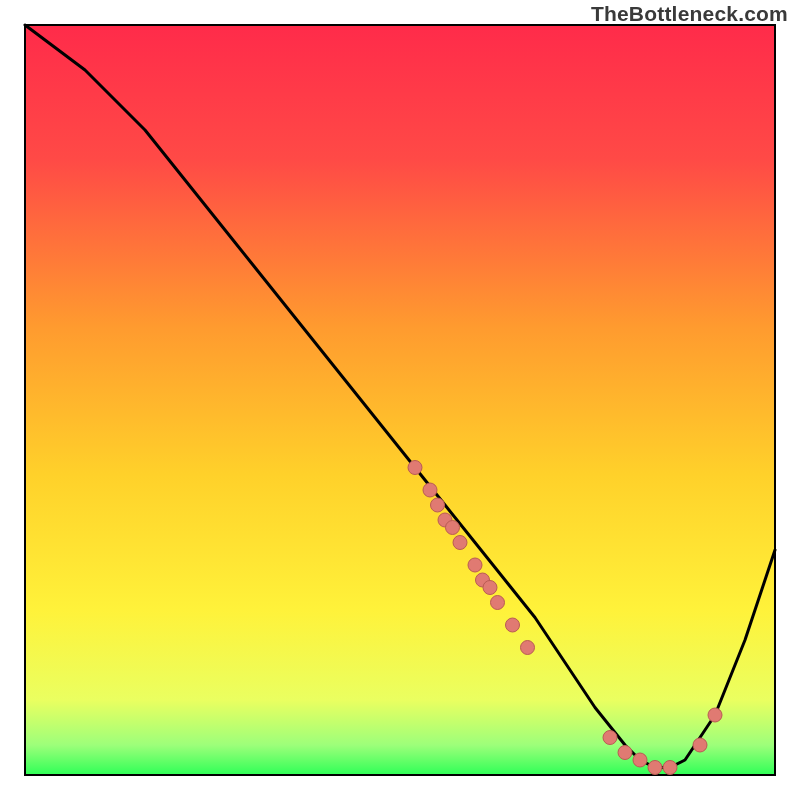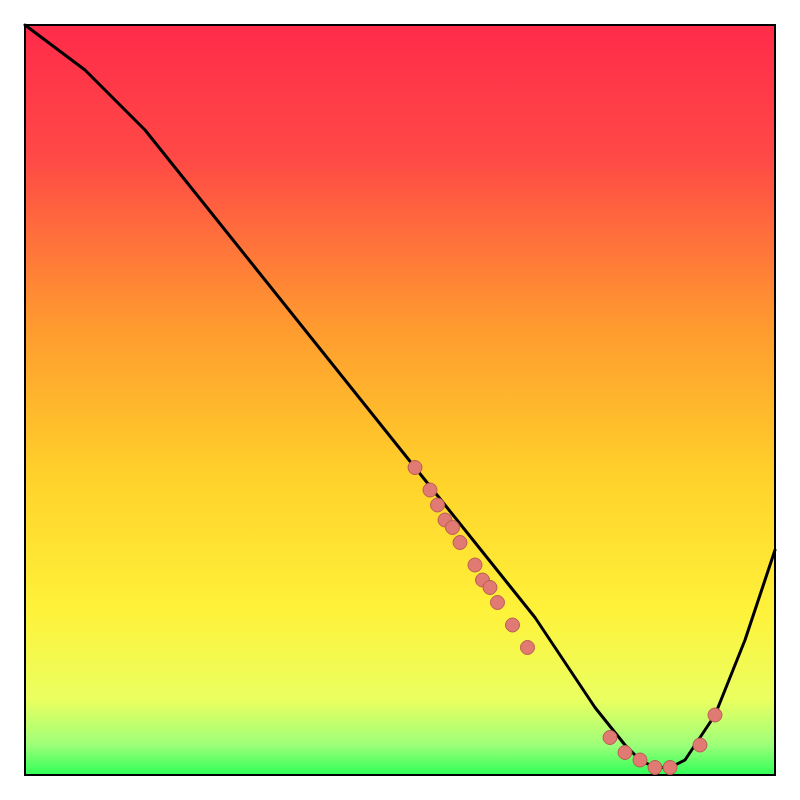--- a/index.html
+++ b/index.html
@@ -31,20 +31,21 @@
     top: 0;
     width: 800px;
     height: 800px;
     display: block;
   }
 </style>
 </head>
 <body>
 <div class="container">
 
+  <div class="watermark">TheBottleneck.com</div>
 
   <svg class="plot" viewBox="0 0 800 800">
     <defs>
       <linearGradient id="bg-grad" x1="0" y1="0" x2="0" y2="1">
         <stop offset="0%" stop-color="#ff2b4a"></stop>
         <stop offset="18%" stop-color="#ff4a46"></stop>
         <stop offset="40%" stop-color="#ff9a2f"></stop>
         <stop offset="60%" stop-color="#ffd12a"></stop>
         <stop offset="78%" stop-color="#fff23a"></stop>
         <stop offset="90%" stop-color="#eaff60"></stop>

